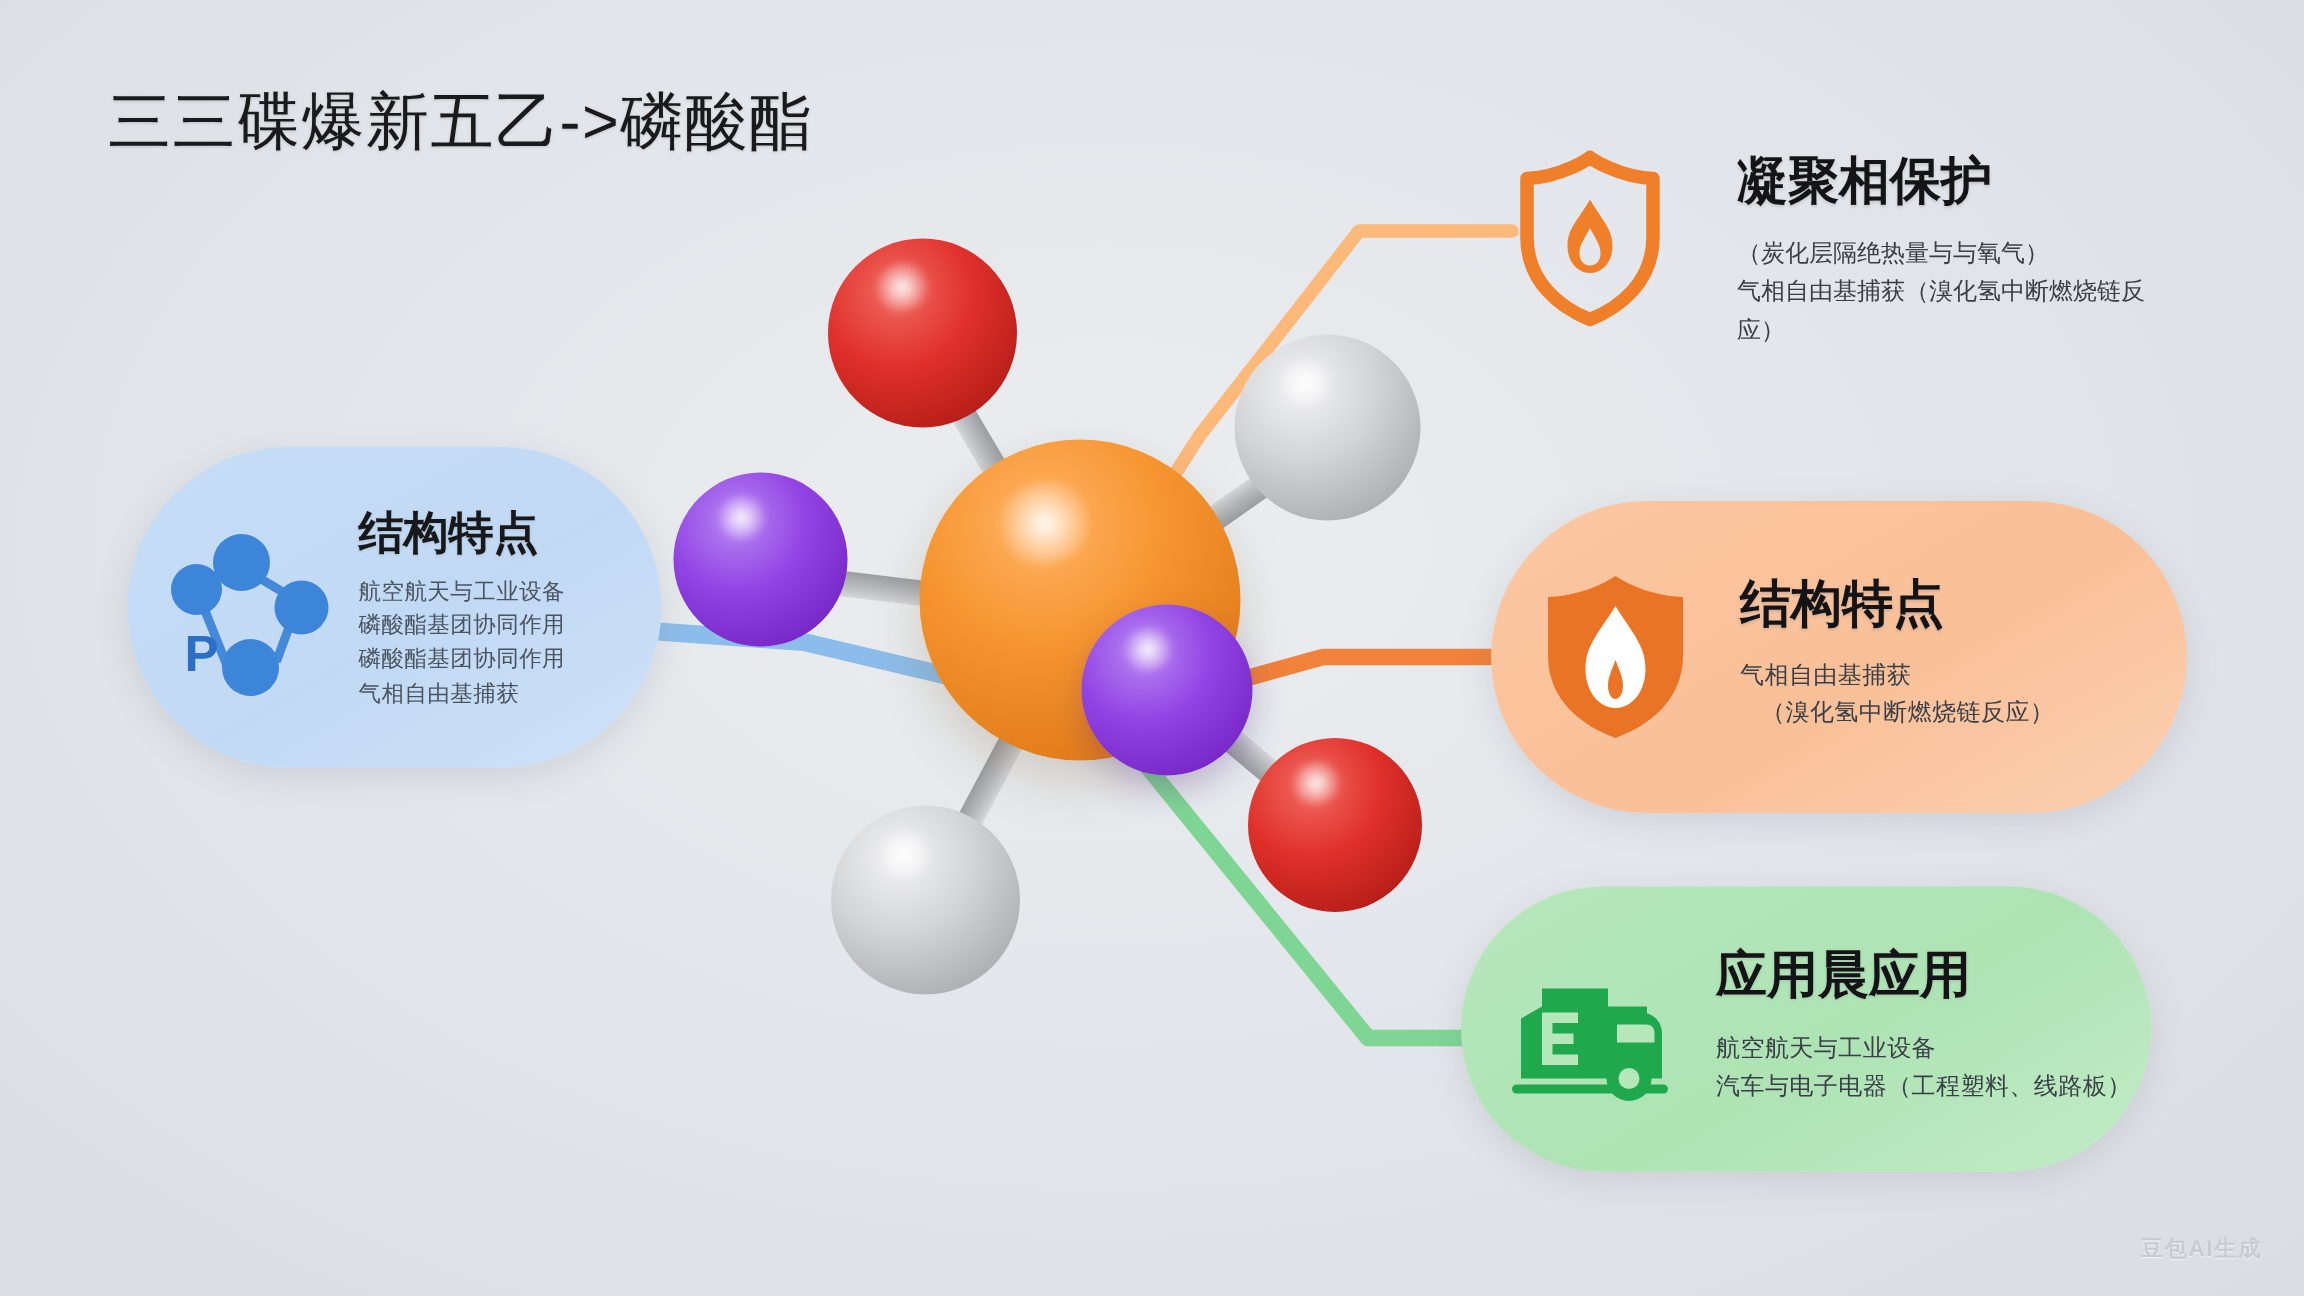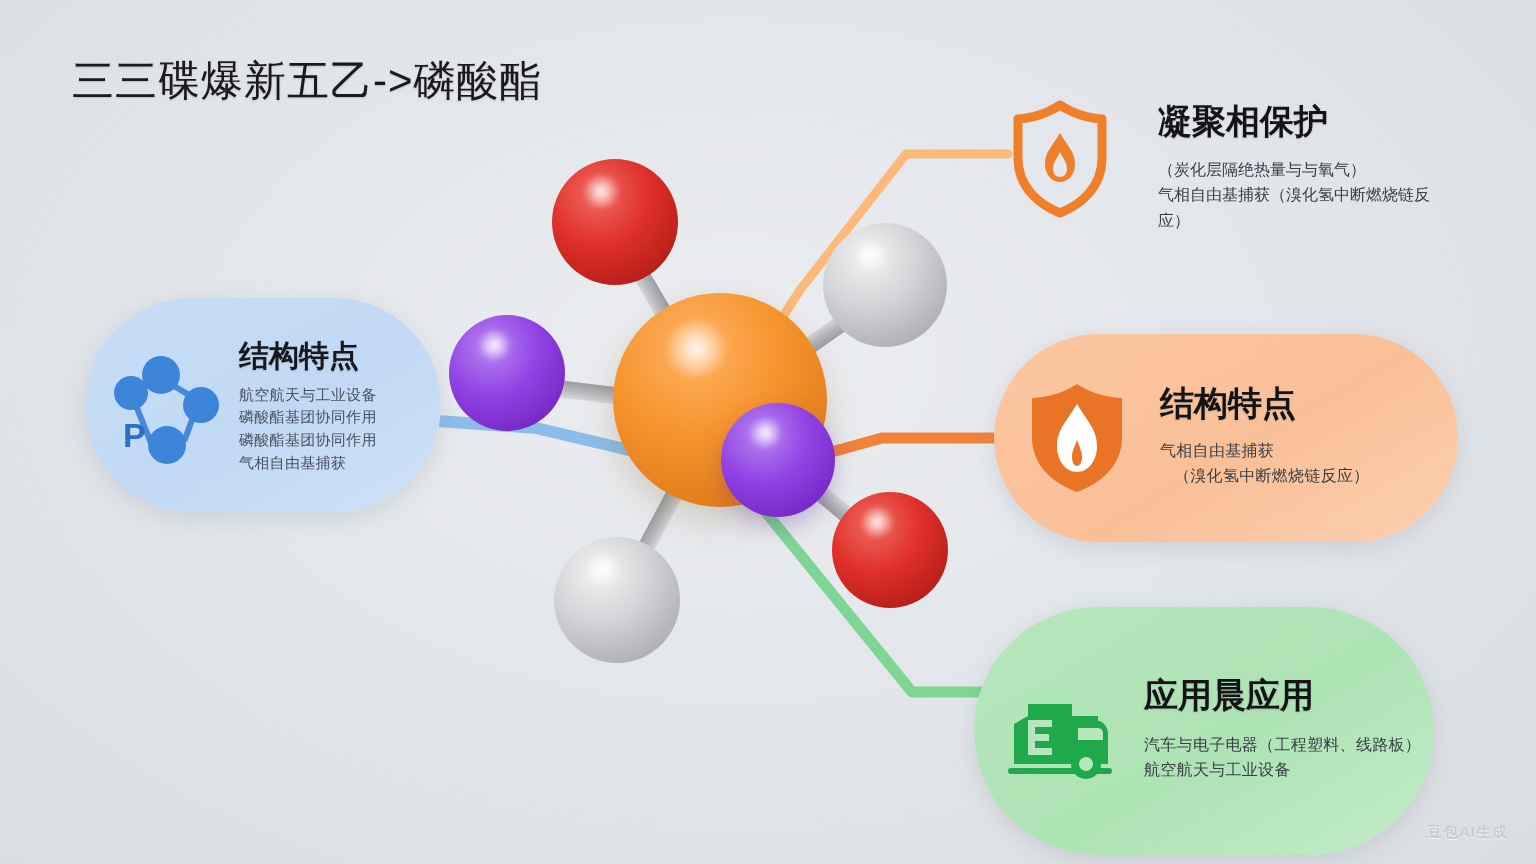--- a/index.html
+++ b/index.html
@@ -39,21 +39,21 @@
   #card-structure .card-bg {
     background:linear-gradient(150deg,#c6ddf6 0%, #c1d9f4 55%, #cfe2f7 100%);
   }
   #card-mechanism {
     left:994px; top:334px; width:464px; height:208px;
   }
   #card-mechanism .card-bg {
     background:linear-gradient(150deg,#fbc7a1 0%, #f9c098 55%, #fcd0b0 100%);
   }
   #card-application {
-    left:974px; top:591px; width:460px; height:248px;margin-top:16px;
+    left:974px; top:591px; width:460px; height:190px;
   }
   #card-application .card-bg {
     background:linear-gradient(150deg,#b6e7bb 0%, #aee3b4 55%, #c2ecc6 100%);
   }
   .card-inner { position:relative; width:100%; height:100%; display:flex; align-items:center; }
   .card-icon { position:relative; flex:0 0 auto; }
   .card-text { position:relative; }
   .card-heading {
     font-size:31px; font-weight:bold; color:#141416;
     line-height:1.15; white-space:nowrap;
@@ -245,22 +245,22 @@
 
           <rect x="6" y="78" width="104" height="6" rx="3" fill="#1fa94c"></rect>
 
           <circle cx="84" cy="74" r="15" fill="#1fa94c"></circle>
           <circle cx="84" cy="74" r="7" fill="#b6e7bb"></circle>
         </svg>
       </div>
       <div class="card-text">
         <div class="card-heading">应用晨应用</div>
         <div class="card-lines">
+          <div class="card-line">航空航天与工业设备</div>
           <div class="card-line">汽车与电子电器（工程塑料、线路板）</div>
-          <div class="card-line">航空航天与工业设备</div>
         </div>
       </div>
     </div>
   </div>
 
   <div id="watermark">豆包AI生成</div>
 
 </div>
 
 </body></html>

